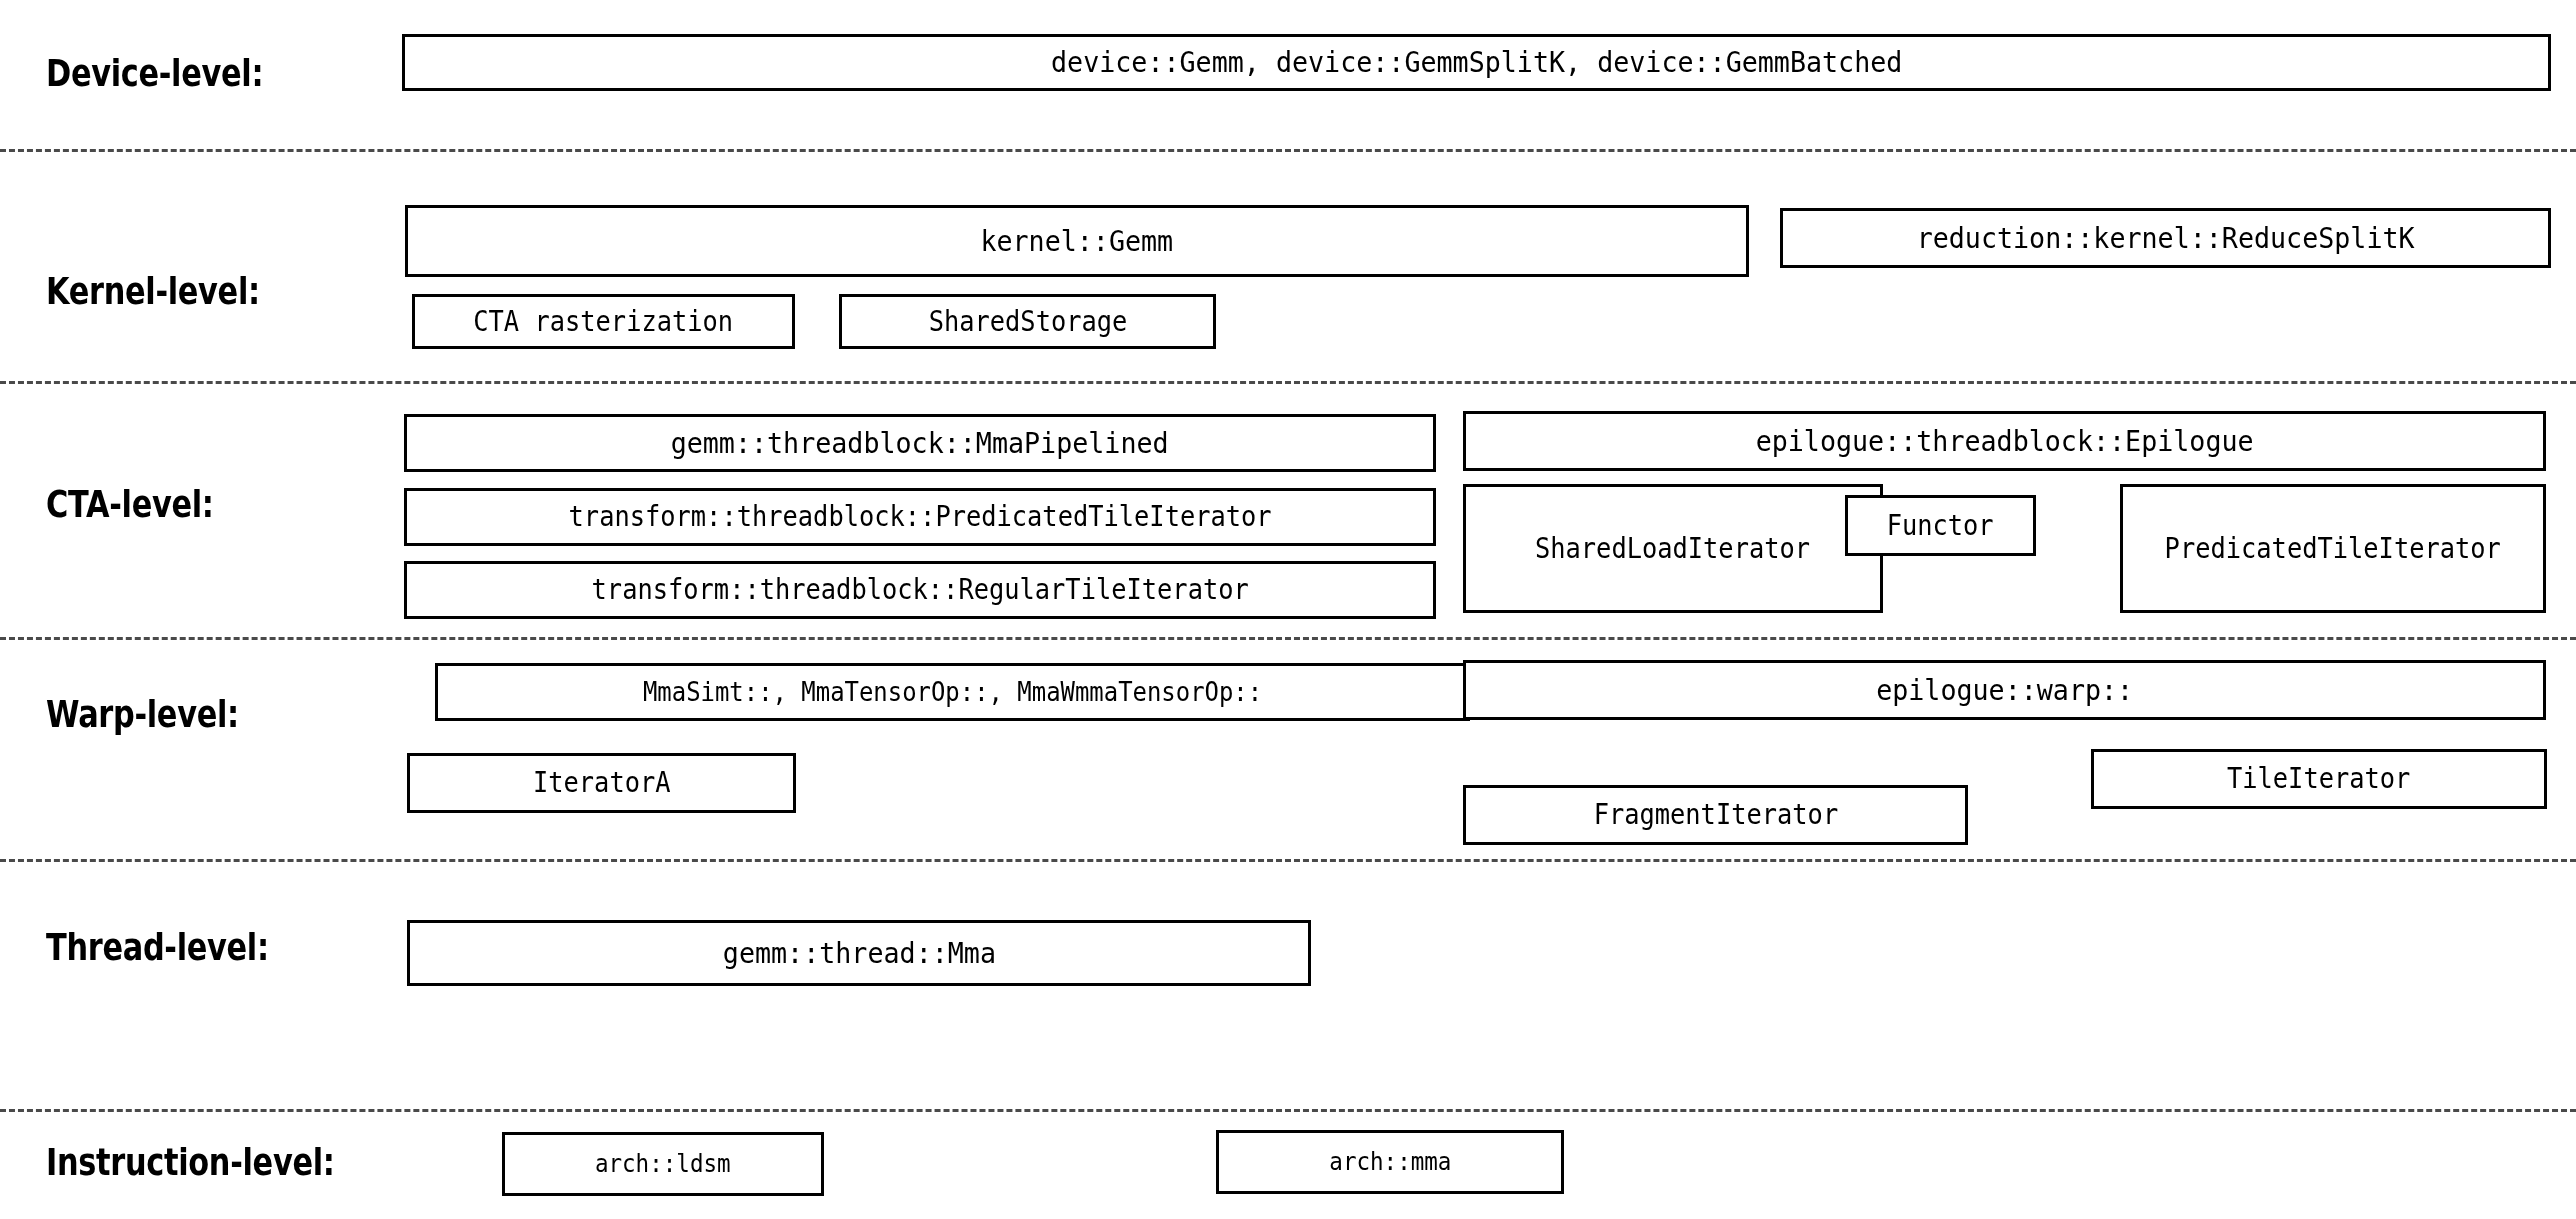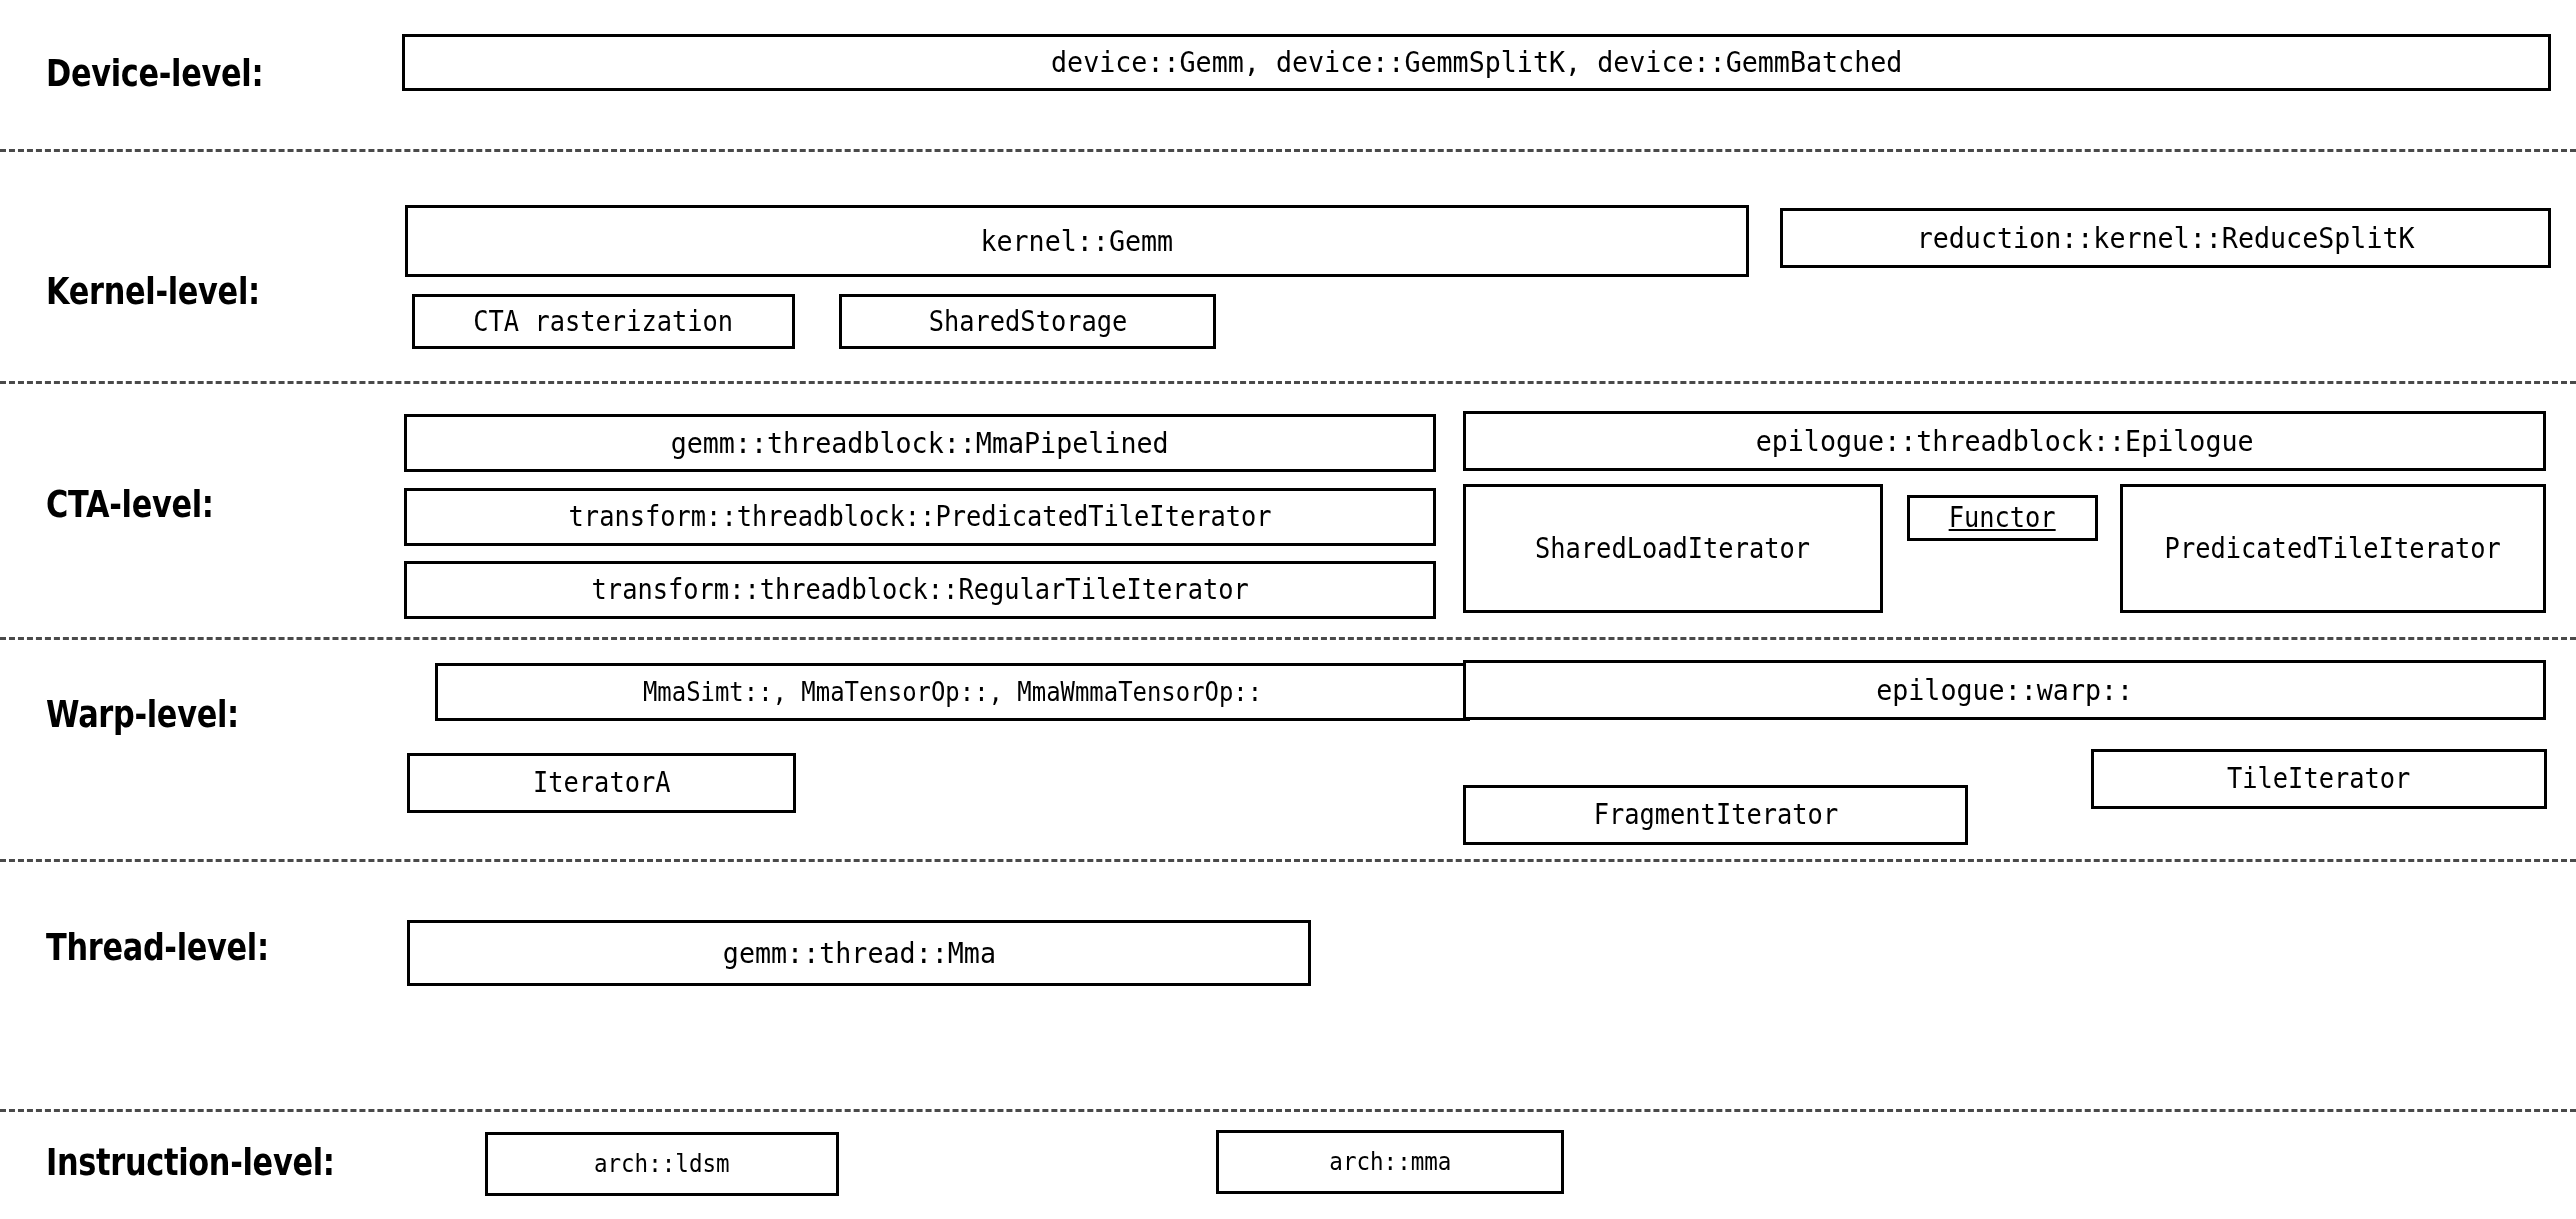--- a/index.html
+++ b/index.html
@@ -93,21 +93,21 @@
   </div>
 
   <div class="box f36" style="left:404px; top:488px; width:1032px; height:58px;">
     <span>transform::threadblock::PredicatedTileIterator</span>
   </div>
 
   <div class="box f36" style="left:1463px; top:484px; width:420px; height:129px;">
     <span>SharedLoadIterator</span>
   </div>
 
-  <div class="box f36" style="left:1907px; top:495px; width:191px; height:46px;text-decoration:underline;">
+  <div class="box f36" style="left:1845px; top:495px; width:191px; height:61px;">
     <span>Functor</span>
   </div>
 
   <div class="box f36" style="left:2120px; top:484px; width:426px; height:129px;">
     <span>PredicatedTileIterator</span>
   </div>
 
   <div class="box f36" style="left:404px; top:561px; width:1032px; height:58px;">
     <span>transform::threadblock::RegularTileIterator</span>
   </div>
@@ -142,21 +142,21 @@
   <div class="lvl-label" style="left:46px; top:928px;">Thread-level:</div>
 
   <div class="box f38" style="left:407px; top:920px; width:904px; height:66px;">
     <span>gemm::thread::Mma</span>
   </div>
 
   <div class="sep" style="top:1109px;"></div>
 
   <div class="lvl-label" style="left:46px; top:1143px;">Instruction-level:</div>
 
-  <div class="box f32" style="left:485px; top:1132px; width:354px; height:64px;">
+  <div class="box f32" style="left:502px; top:1132px; width:322px; height:64px;">
     <span>arch::ldsm</span>
   </div>
 
 
   <div class="box f32" style="left:1216px; top:1130px; width:348px; height:64px;">
     <span>arch::mma</span>
   </div>
 
 </div>
 

